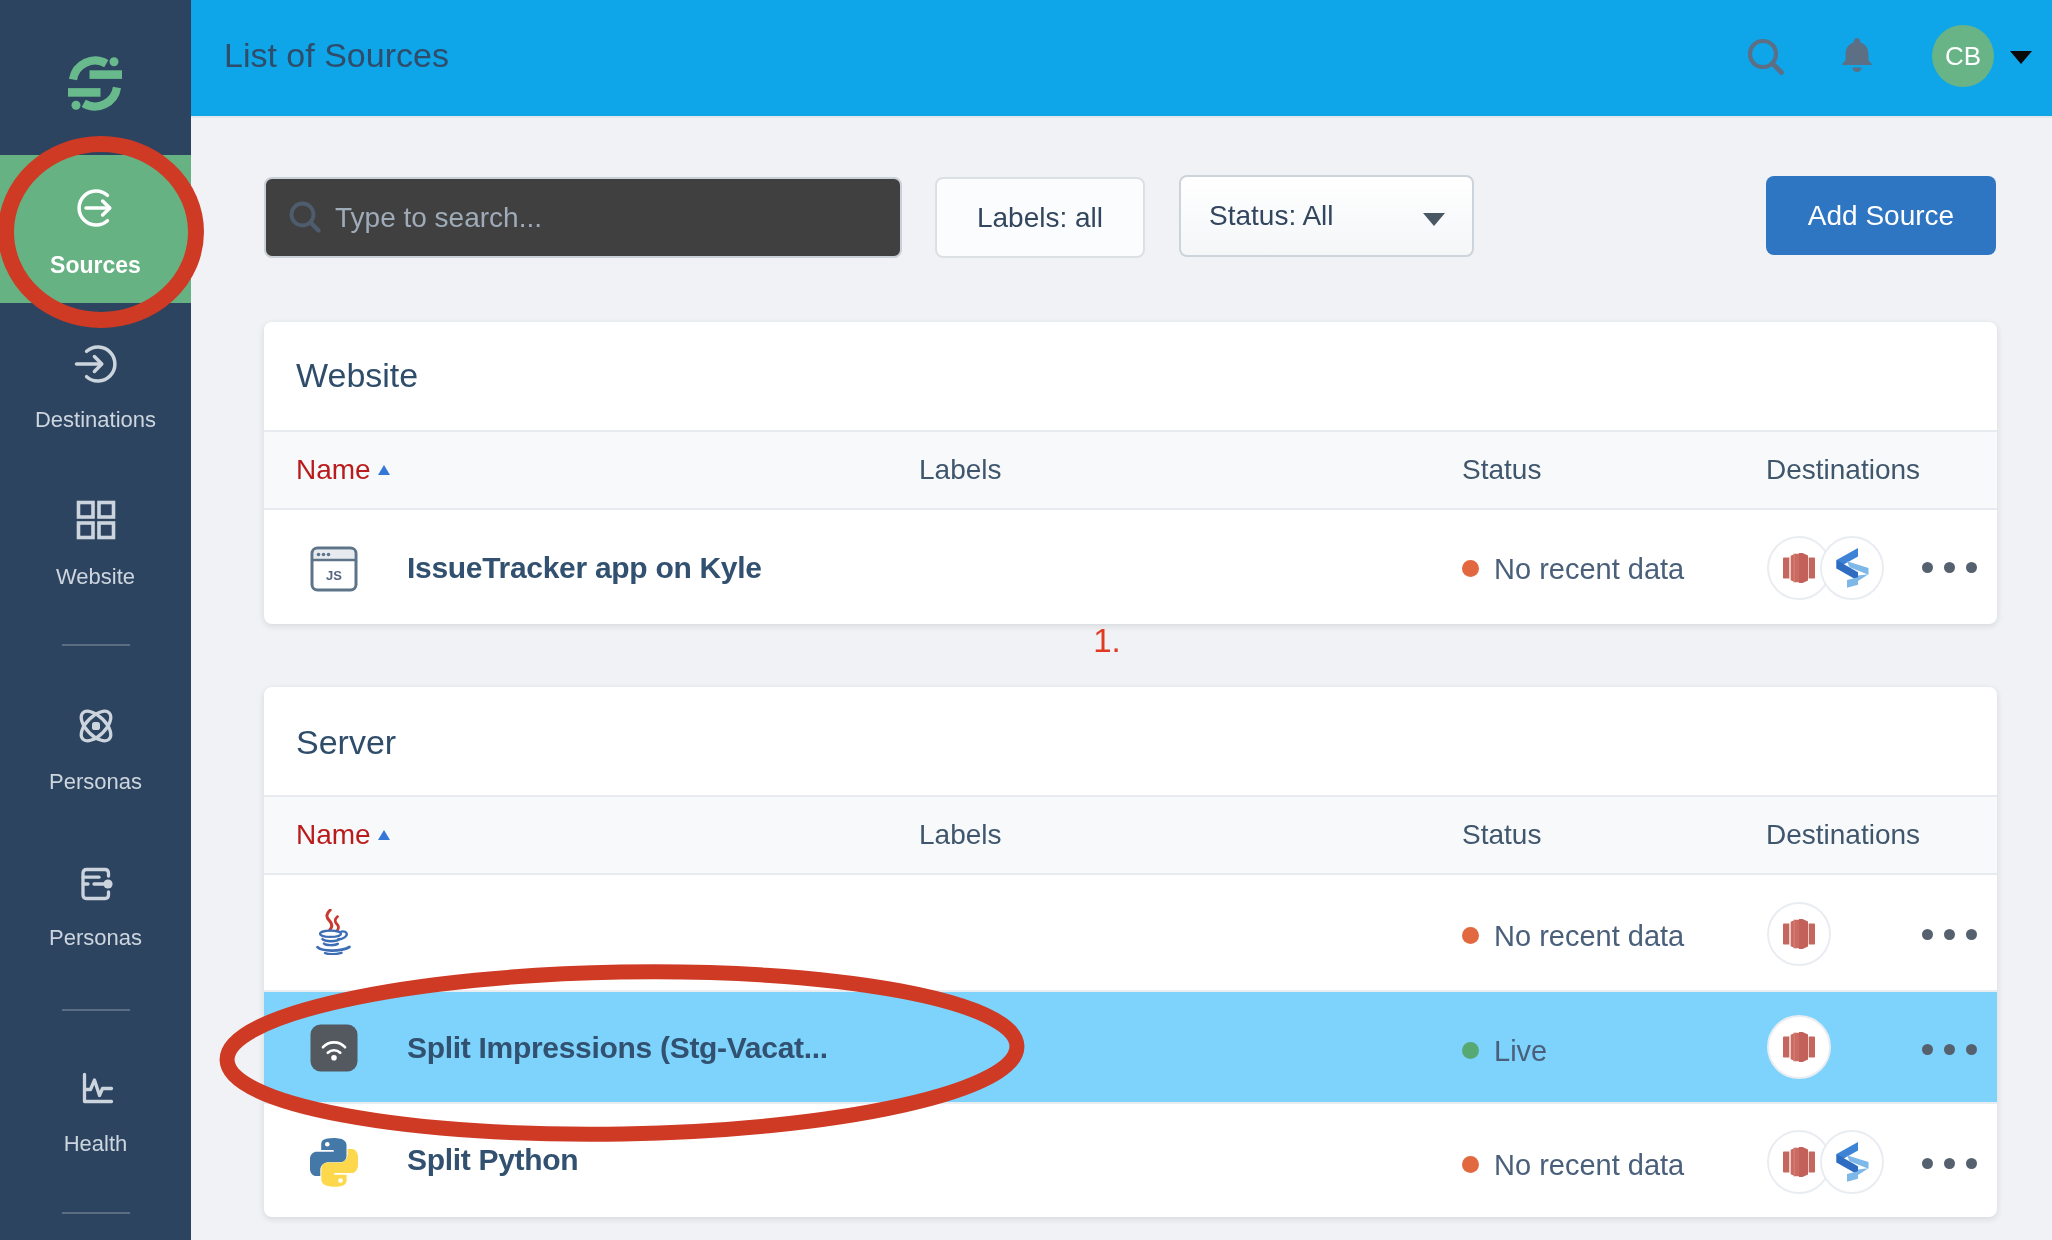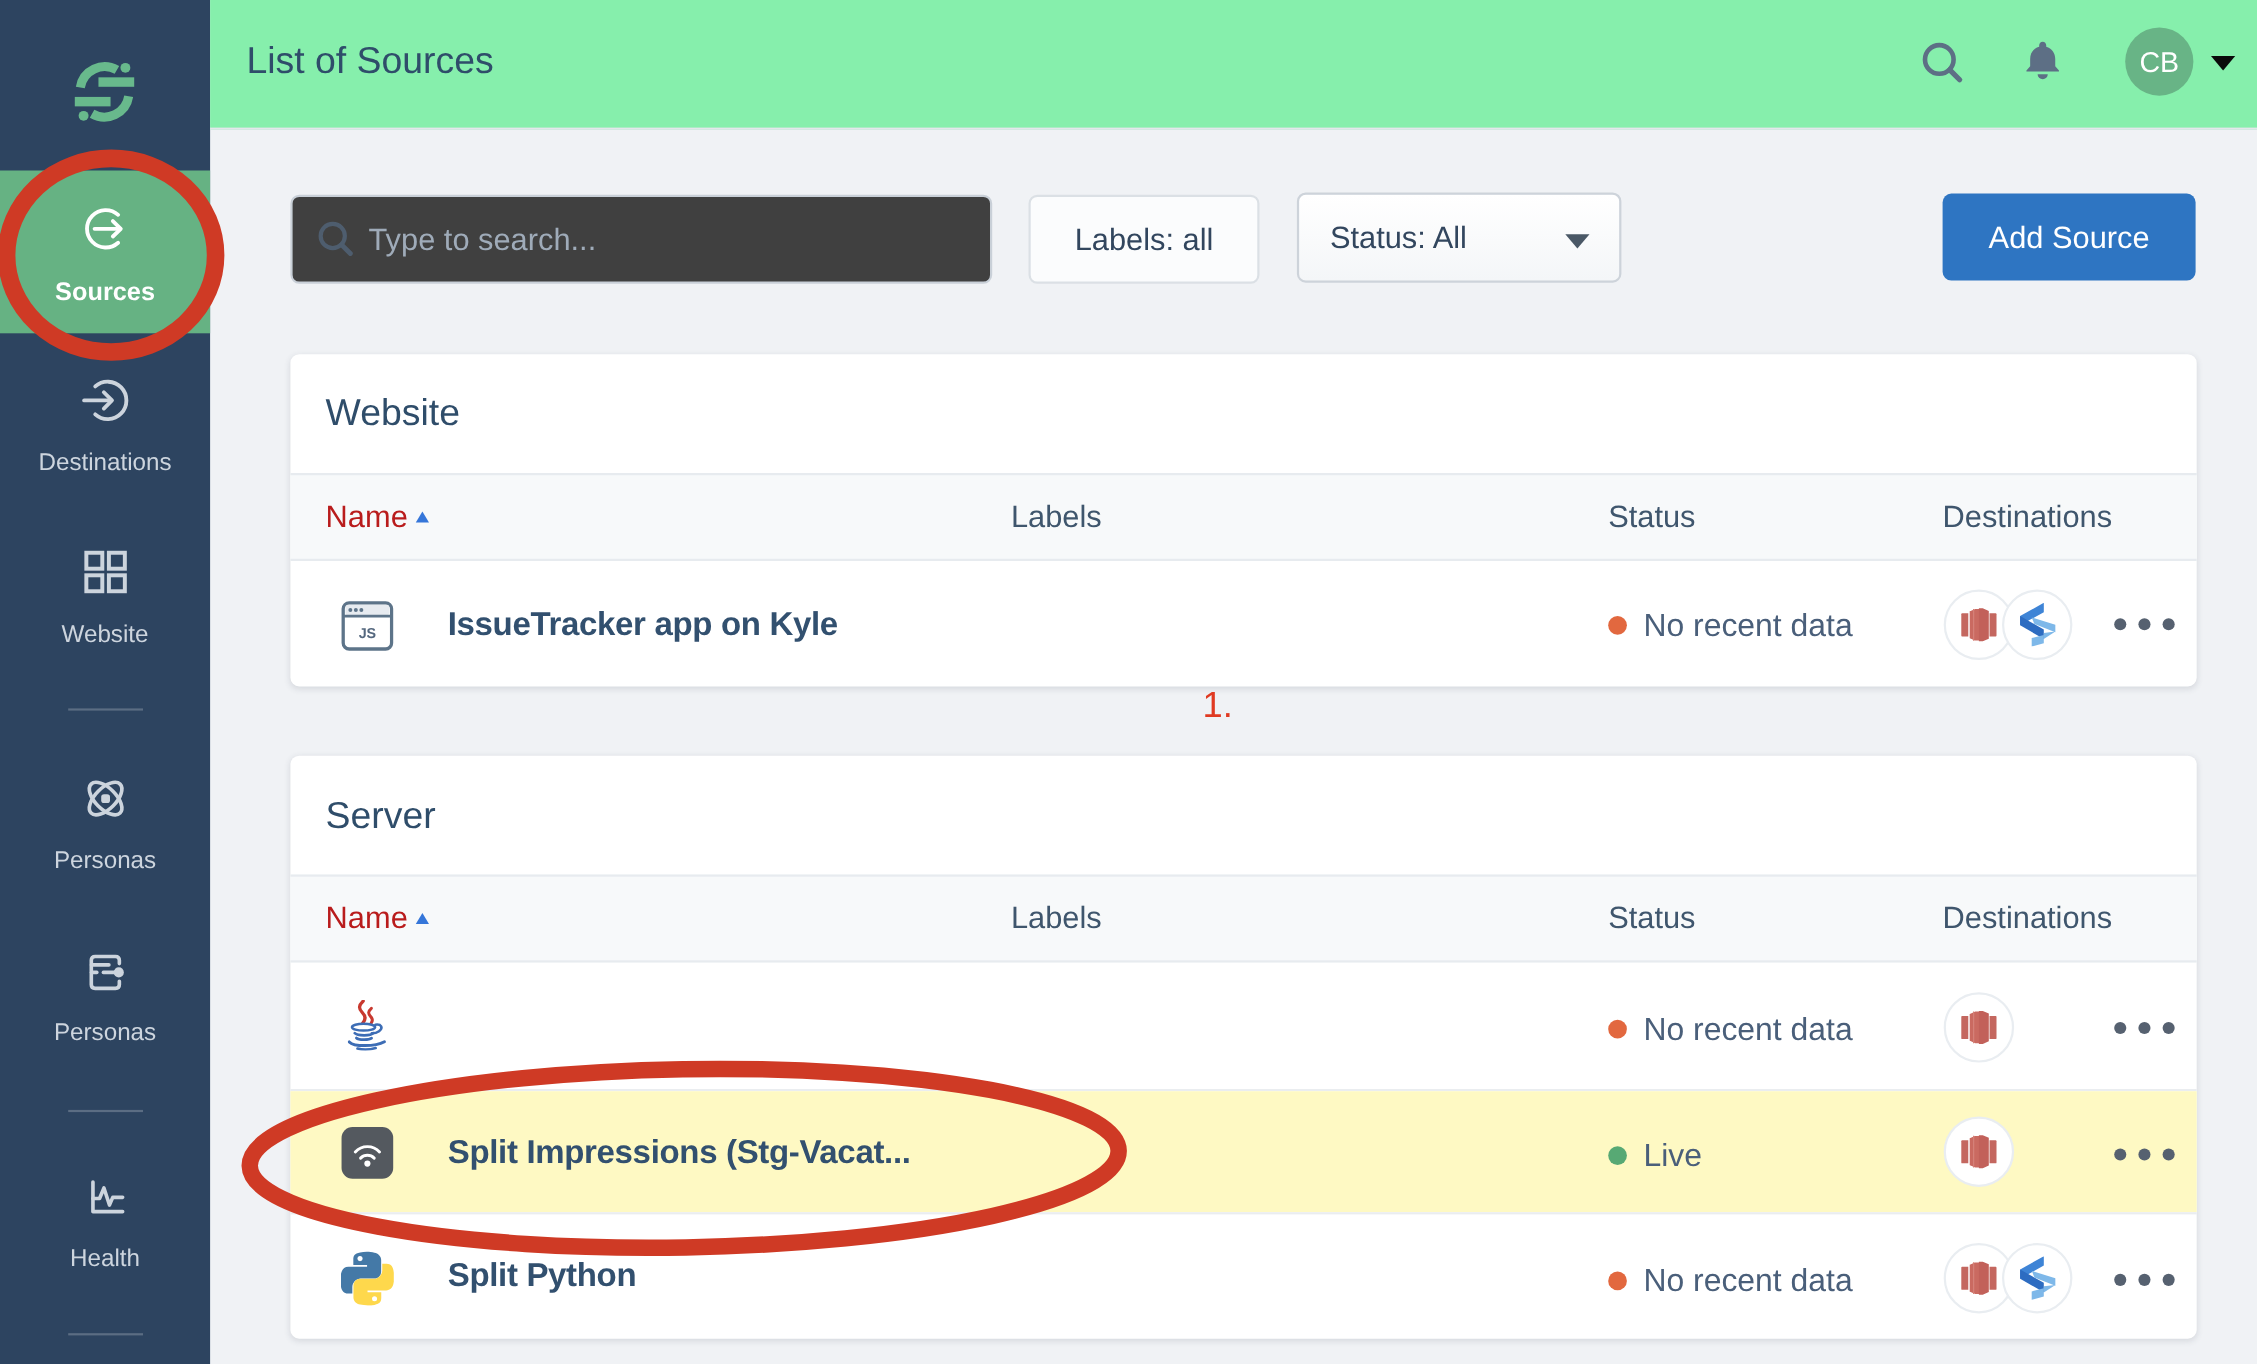--- a/index.html
+++ b/index.html
@@ -7,21 +7,21 @@
   body { position:relative; background:#f0f2f5; overflow:hidden; -webkit-font-smoothing:antialiased; }
   .abs { position:absolute; }
 
   
   #sidebar { left:0; top:0; width:191px; height:1240px; background:#2d4460; }
   .navlabel { position:absolute; left:0; width:191px; text-align:center; color:#cdd5de; font-size:22px; }
   #src-active { position:absolute; left:0; top:155px; width:191px; height:148px; background:#66b283; }
   .sdiv { position:absolute; left:62px; width:68px; height:2px; background:rgba(255,255,255,0.22); }
 
   
-  #topbar { left:191px; top:0; width:1861px; height:118px; background:#86efac; border-bottom:2px solid #e3e7eb; }
+  #topbar { left:191px; top:0; width:1861px; height:118px; background:#0ea5e9; border-bottom:2px solid #e3e7eb; }
   #title { position:absolute; margin-top:-3px; left:33px; top:0; height:116px; line-height:116px; font-size:34px; color:#2f4d6a; font-weight:500; }
   #avatar { position:absolute; left:1741px; top:25px; width:62px; height:62px; border-radius:50%; background:#68b486; color:#fff; font-size:26px; text-align:center; line-height:62px; }
   #caret-top { position:absolute; left:1819px; top:51px; width:0; height:0; border-left:11px solid transparent; border-right:11px solid transparent; border-top:13px solid #0a0a0a; }
 
   
   #searchbox { left:264px; top:177px; width:638px; height:81px; background:#404040; border:2px solid #c9d0d8; border-radius:8px; }
   #searchbox span { position:absolute; left:69px; top:0; line-height:77px; font-size:28px; color:#9fabb9; }
   #labelsbtn { left:935px; top:177px; width:210px; height:81px; background:#fbfcfd; border:2px solid #dbe0e5; border-radius:8px; text-align:center; line-height:77px; font-size:28px; color:#32465e; }
   #statusbtn { left:1179px; top:175px; width:295px; height:82px; background:linear-gradient(#ffffff,#f4f6f8); border:2px solid #cdd3da; border-radius:8px; font-size:28px; color:#32465e; }
   #statusbtn span { position:absolute; left:28px; top:0; line-height:78px; }
@@ -242,21 +242,21 @@
       <path d="M12.2 2.6 V31.4" stroke="#d58179" stroke-width="1.1"></path>
     </svg>
       </div>
     <div class="menu3" style="left:1658px; top:54px;">
         <i style="left:0;"></i>
         <i style="left:22px;"></i>
         <i style="left:44px;"></i>
       </div>
   </div>
   <div class="rowdiv" style="top:303px;"></div>
-  <div class="row" style="top:305px; height:110px; background:#fef9c3;">
+  <div class="row" style="top:305px; height:110px; background:#7dd3fc;">
     <svg class="abs" style="left:46px; top:32px;" width="48" height="48" viewBox="0 0 48 48">
       <rect x="0.5" y="0.5" width="47" height="47" rx="10" fill="#54595f"></rect>
       <g stroke="#ffffff" fill="none" stroke-linecap="round">
         <path d="M 13 23.2 A 15 15 0 0 1 35 23.2" stroke-width="2.7"></path>
         <path d="M 17.8 28.8 A 8.8 8.8 0 0 1 30.2 28.8" stroke-width="2.7"></path>
       </g>
       <circle cx="24" cy="33.8" r="2.8" fill="#ffffff"></circle>
     </svg>
     <div class="rname" style="top:39px;">Split Impressions (Stg-Vacat...</div>
     <div class="dot" style="left:1198px; top:50px; background:#57a974;"></div>

